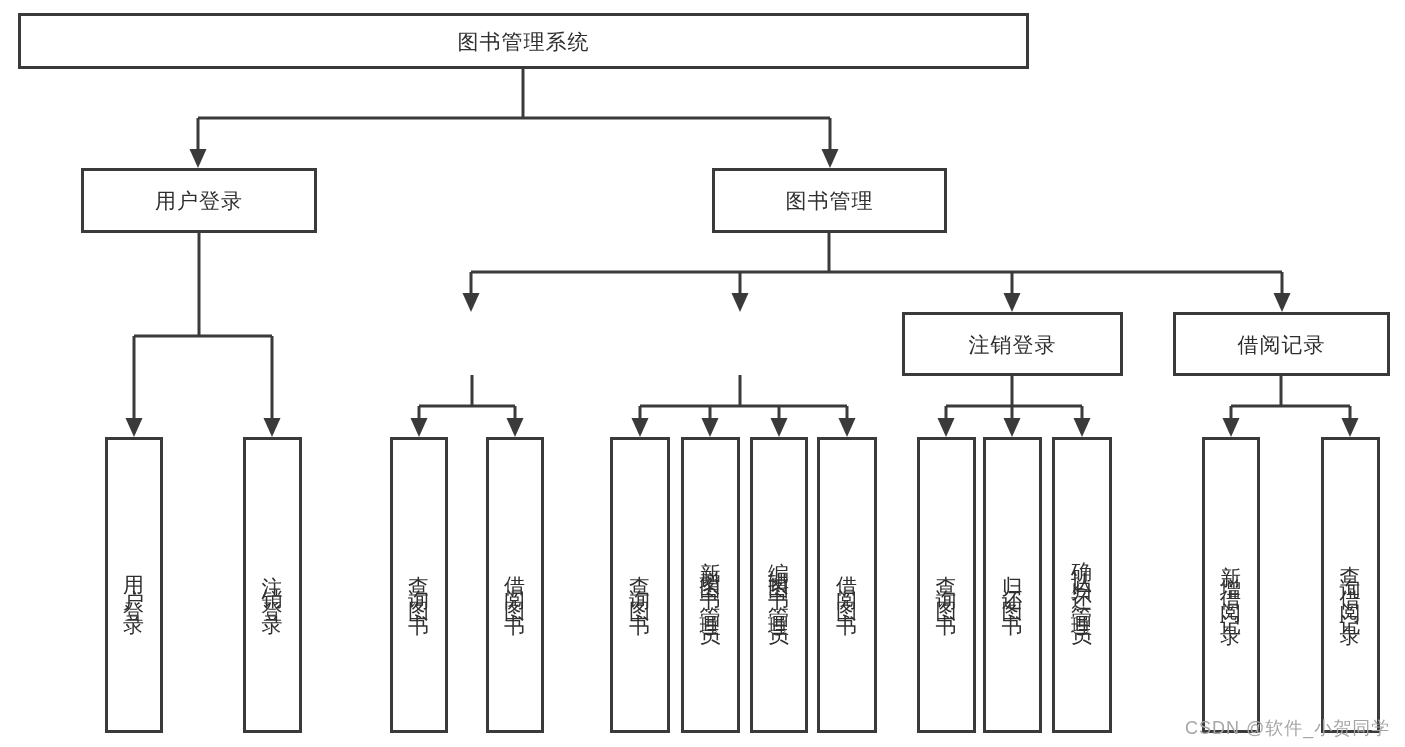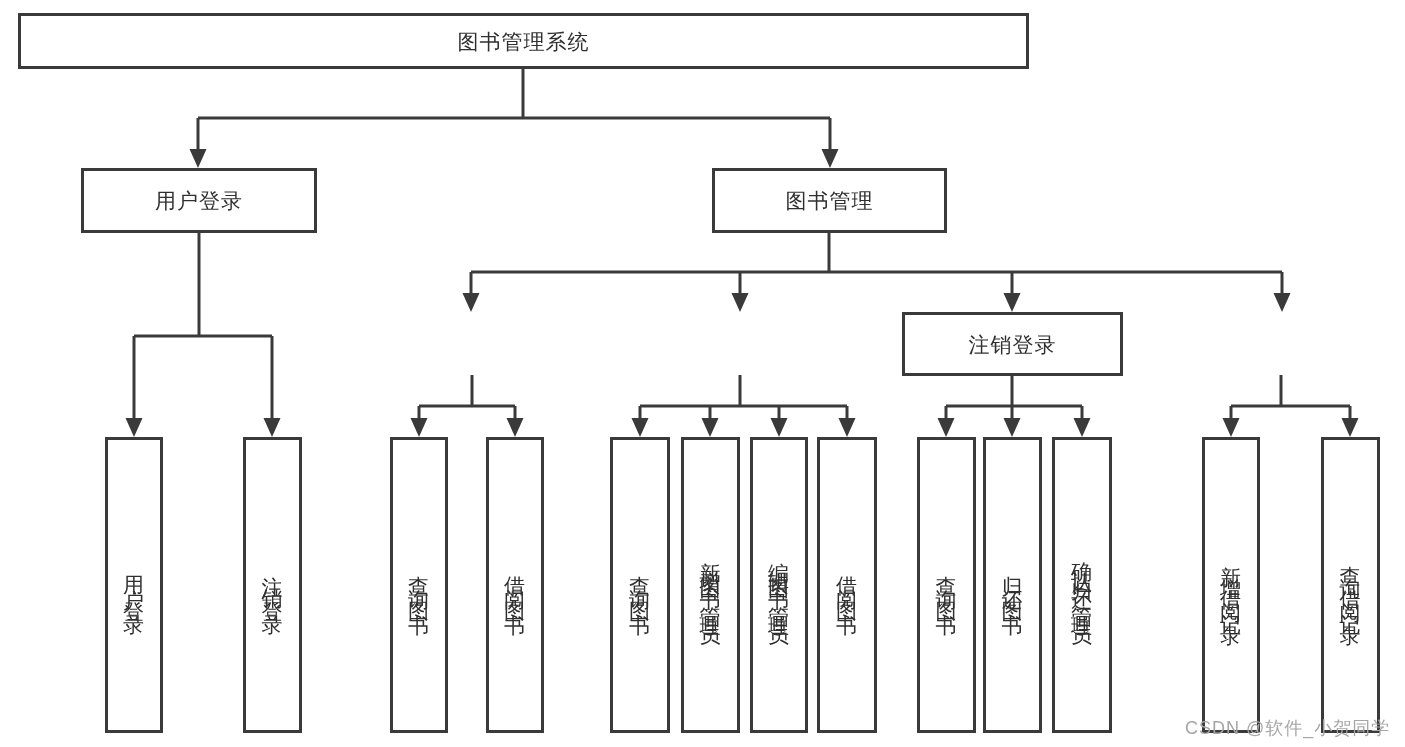--- a/index.html
+++ b/index.html
@@ -140,20 +140,21 @@
       <line x1="1231" y1="406" x2="1231" y2="423" stroke="#3a3a3a" stroke-width="3"></line>
       <polygon points="1222.5,418 1239.5,418 1231,437" fill="#3a3a3a"></polygon>
       <line x1="1350" y1="406" x2="1350" y2="423" stroke="#3a3a3a" stroke-width="3"></line>
       <polygon points="1341.5,418 1358.5,418 1350,437" fill="#3a3a3a"></polygon>
     </svg>
 
   <div class="node h n-root">图书管理系统</div>
   <div class="node h n-user">用户登录</div>
   <div class="node h n-mgmt">图书管理</div>
   <div class="node h n-cur">注销登录</div>
+  <div class="node h n-recs">借阅记录</div>
 
   <div class="node v ls4 lf-a1">用户登录</div>
   <div class="node v ls4 lf-a2">注销登录</div>
   <div class="node v ls4 lf-b1">查询图书</div>
   <div class="node v ls4 lf-b2">借阅图书</div>
   <div class="node v ls4 lf-c1">查询图书</div>
   <div class="node v ls9 lf-c2">新增图书（管理员）</div>
   <div class="node v ls9 lf-c3">编辑图书（管理员）</div>
   <div class="node v ls4 lf-c4">借阅图书</div>
   <div class="node v ls4 lf-d1">查询图书</div>

